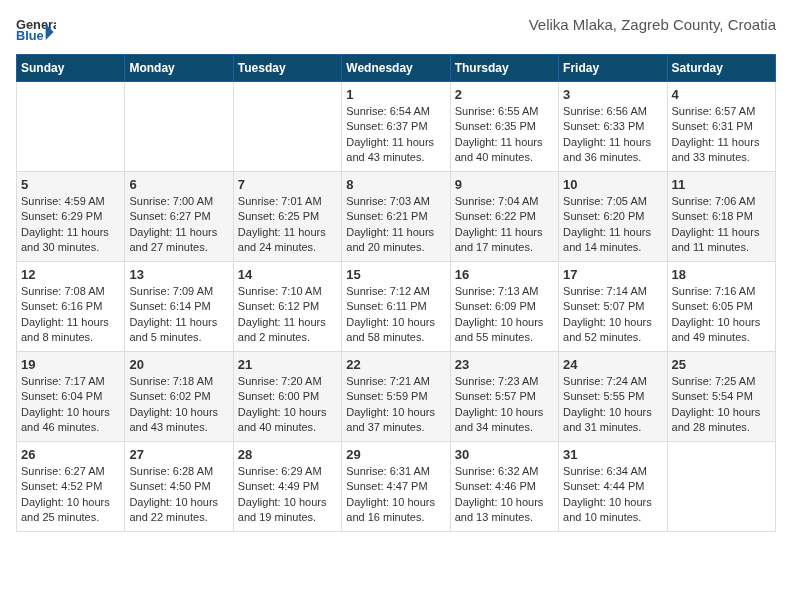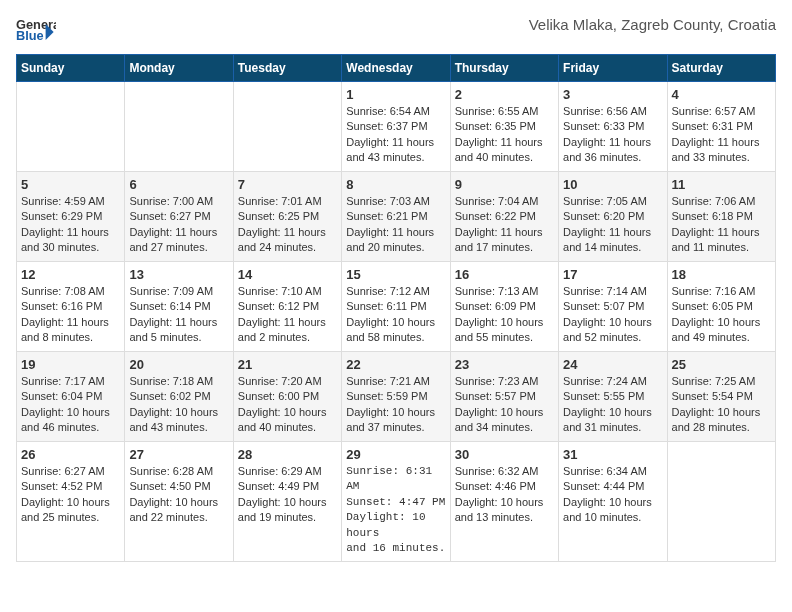--- a/index.html
+++ b/index.html
@@ -319,21 +319,21 @@
         </td>
         <td>
           <span class="day-num">28</span>
           <div class="day-info" style="white-space: pre-line;">Sunrise: 6:29 AM
 Sunset: 4:49 PM
 Daylight: 10 hours
 and 19 minutes.</div>
         </td>
         <td>
           <span class="day-num">29</span>
-          <div class="day-info" style="white-space: pre-line; font-family: Liberation Mono, monospace;">Sunrise: 6:31 AM
+          <div class="day-info" style="white-space: pre-line;">Sunrise: 6:31 AM
 Sunset: 4:47 PM
 Daylight: 10 hours
 and 16 minutes.</div>
         </td>
         <td>
           <span class="day-num">30</span>
           <div class="day-info" style="white-space: pre-line;">Sunrise: 6:32 AM
 Sunset: 4:46 PM
 Daylight: 10 hours
 and 13 minutes.</div>

